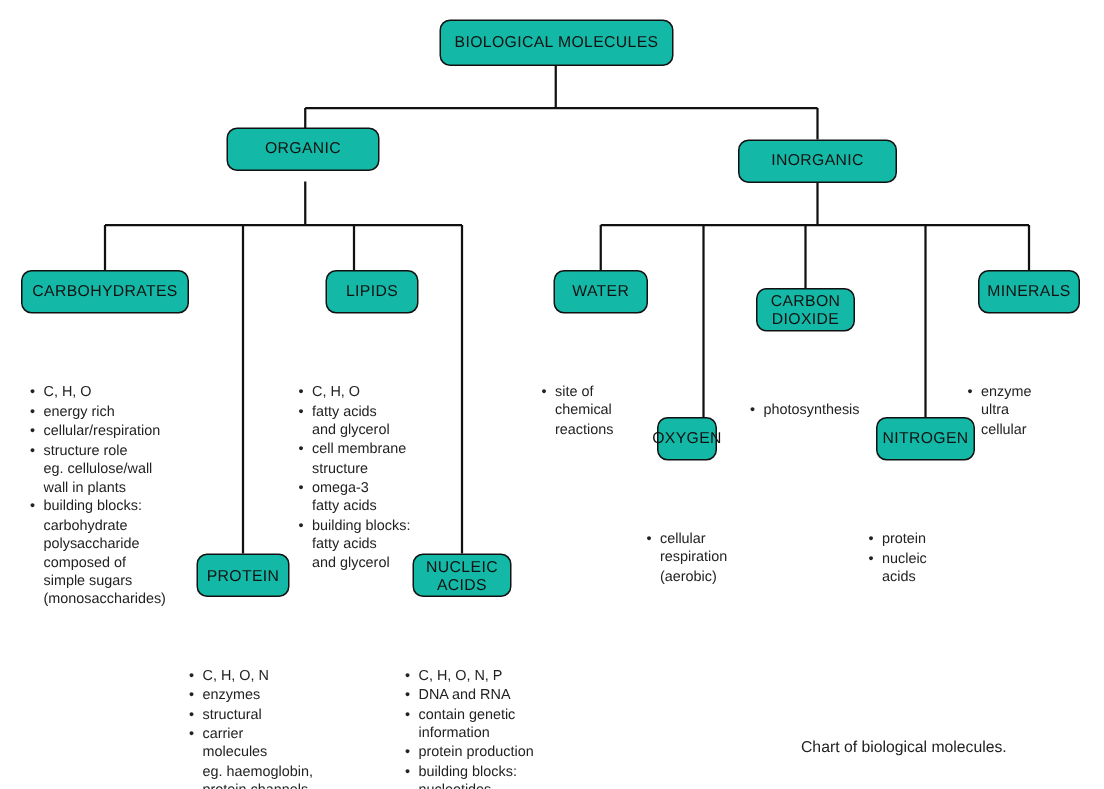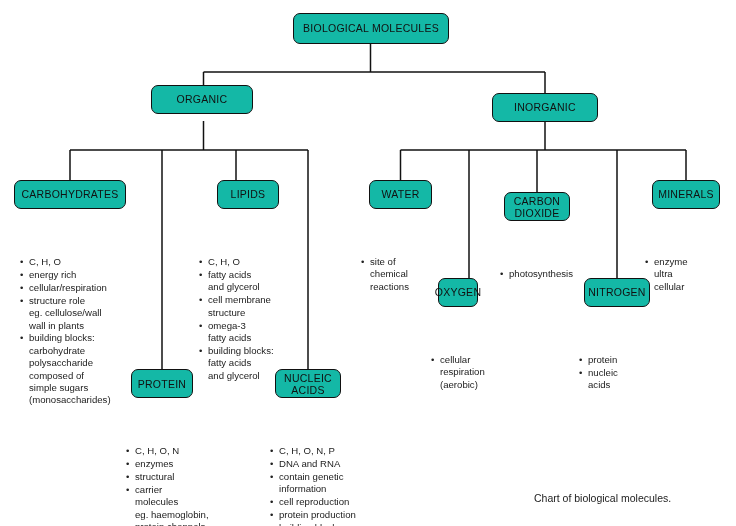--- a/index.html
+++ b/index.html
@@ -156,21 +156,20 @@
   <div class="node two-line" style="left:275px;top:369px;width:66px;height:29px;white-space:pre-line;">
     <span style="white-space:pre-line;">NUCLEIC
 ACIDS</span>
   </div>
   <div class="bullets" style="left:270px;top:405px;width:130px;">
     <ul>
         <li>C, H, O, N, P</li>
         <li>DNA and RNA</li>
         <li>contain genetic
 information</li>
-        <li>cell reproduction</li>
         <li>protein production</li>
         <li>building blocks:
 nucleotides</li>
       </ul>
   </div>
 
   <div class="node" style="left:369px;top:180px;width:63px;height:29px;">
     <span>WATER</span>
   </div>
   <div class="bullets" style="left:361px;top:216px;width:100px;">

